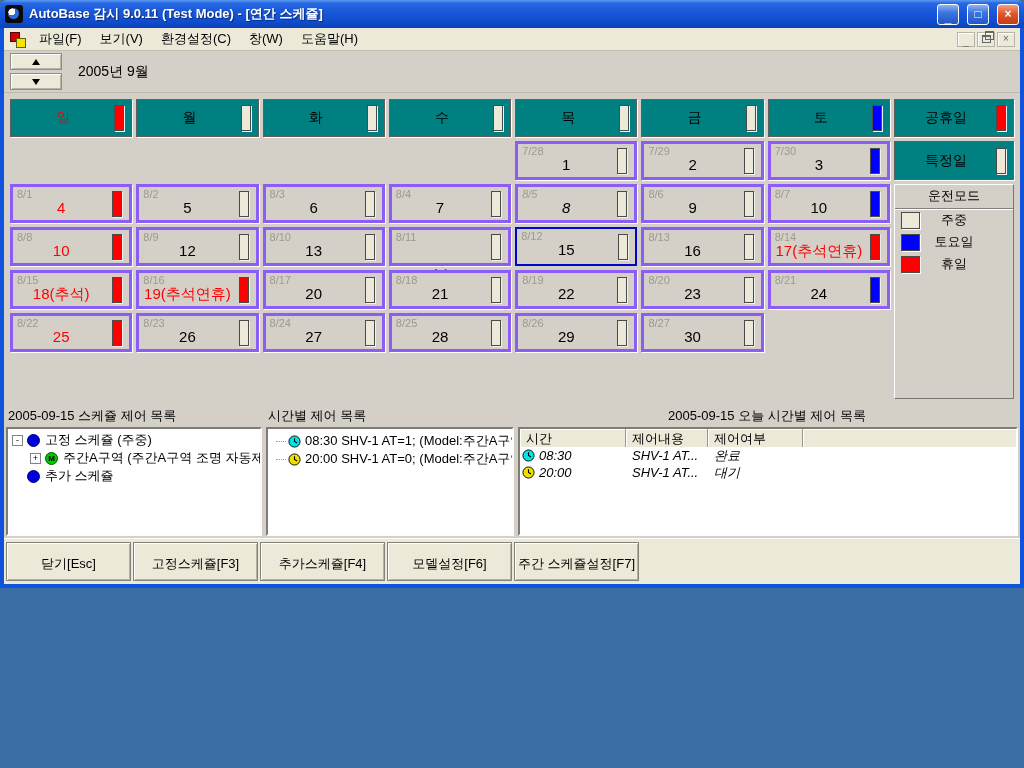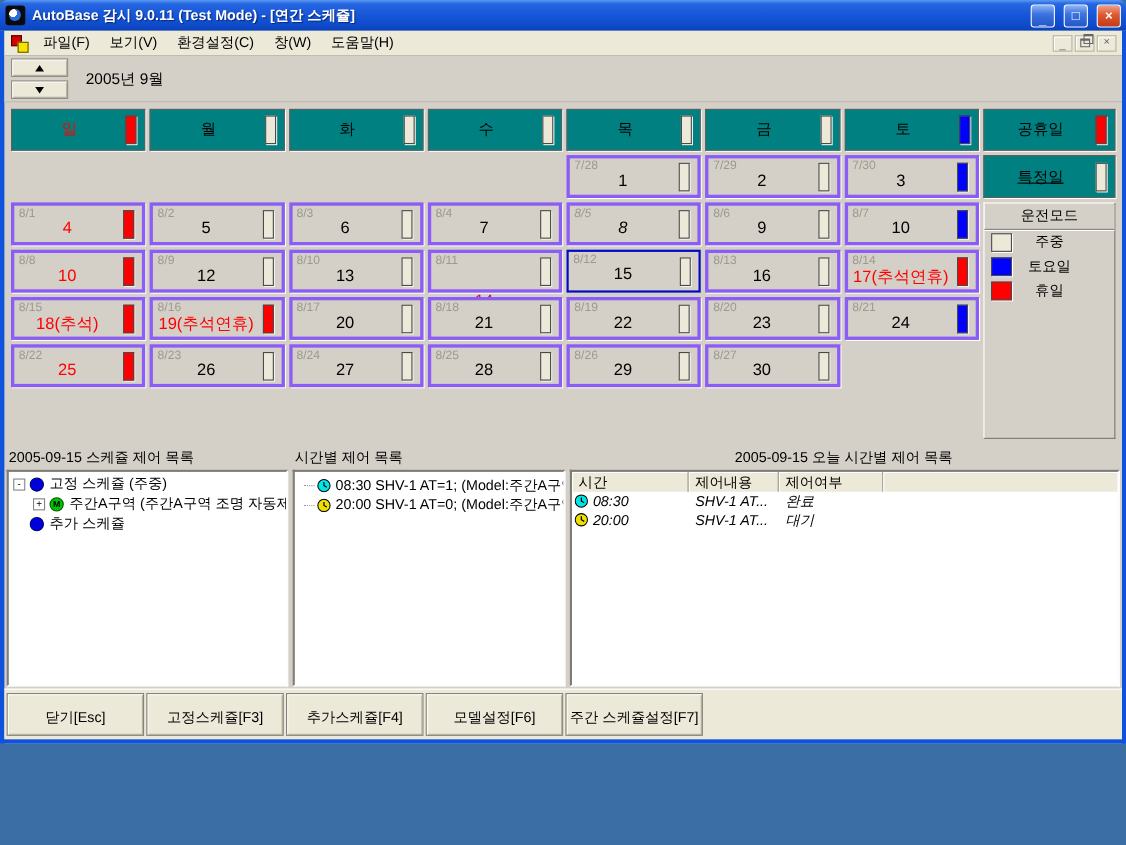--- a/index.html
+++ b/index.html
@@ -1,17 +1,17 @@
 <!DOCTYPE html>
 <html><head>
 <meta charset="utf-8">
 <style>
   * { margin:0; padding:0; box-sizing:border-box; }
   html,body { width:1024px; height:768px; overflow:hidden; background:#3a6ea5; }
-  .window { width:1024px; height:676px; display:flex; flex-direction:column;
+  .window { width:1024px; height:588px; display:flex; flex-direction:column;
             font-family:"Liberation Sans","DejaVu Sans",sans-serif; font-size:13px; color:#000; }
 
   
   .titlebar { height:28px; flex:none; display:flex; align-items:center; gap:6px; padding:0 5px;
     border-radius:7px 7px 0 0;
     background:linear-gradient(180deg,#5a9af2 0%,#2767e2 12%,#1757d9 45%,#0f4ccc 80%,#0a41b8 100%); }
   .app-icon { width:18px; height:18px; flex:none; background:#0a0a0a; border-radius:3px; position:relative; }
   .app-icon::before { content:""; position:absolute; left:3px; top:3px; width:11px; height:11px;
     border-radius:50%; background:radial-gradient(circle at 35% 35%, #fff 0 35%, #2a6cd8 36% 100%); }
   .title-text { flex:1; color:#fff; font-weight:bold; font-size:13px; white-space:nowrap;
@@ -215,21 +215,21 @@
           <span class="stripe" style="background: rgb(236, 233, 216);"></span>
         </div>
         <div class="cal-head" style="grid-area: 1 / 7;">
           <span class="cal-head-label" style="color: rgb(0, 0, 0);">토</span>
           <span class="stripe" style="background: rgb(0, 0, 255);"></span>
         </div>
         <div class="cal-head" style="grid-area: 1 / 8;">
           <span class="cal-head-label">공휴일</span>
           <span class="stripe" style="background: rgb(255, 0, 0);"></span>
         </div>
-        <div class="cal-head" style="grid-area: 2 / 8; text-decoration: underline;">
+        <div class="cal-head" style="grid-area: 2 / 8;">
           <span class="cal-head-label">특정일</span>
           <span class="stripe" style="background: rgb(236, 233, 216);"></span>
         </div>
         <div class="cal-cell" style="grid-area: 2 / 5;">
           <span class="lunar">7/28</span>
           <span class="daynum" style="color: rgb(0, 0, 0);">1</span>
           <span class="stripe" style="background: rgb(236, 233, 216);"></span>
         </div>
         <div class="cal-cell" style="grid-area: 2 / 6;">
           <span class="lunar">7/29</span>

